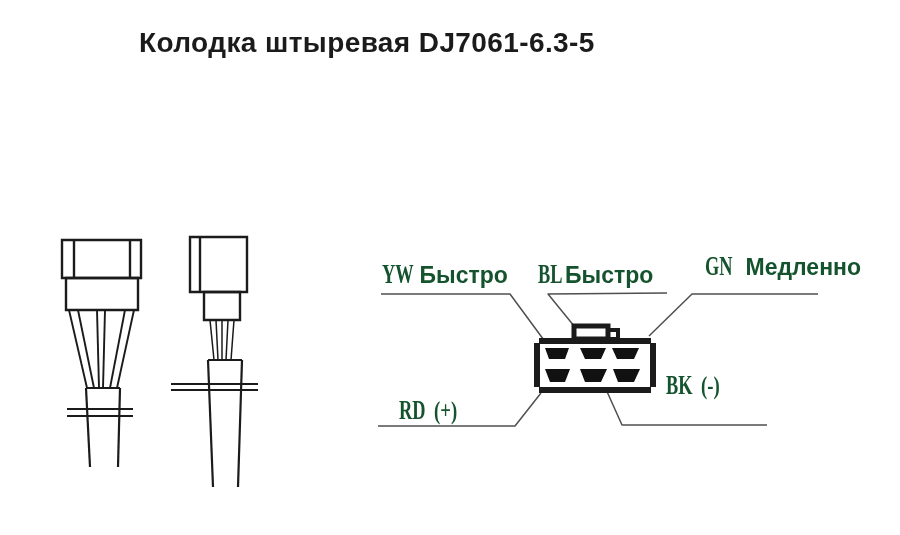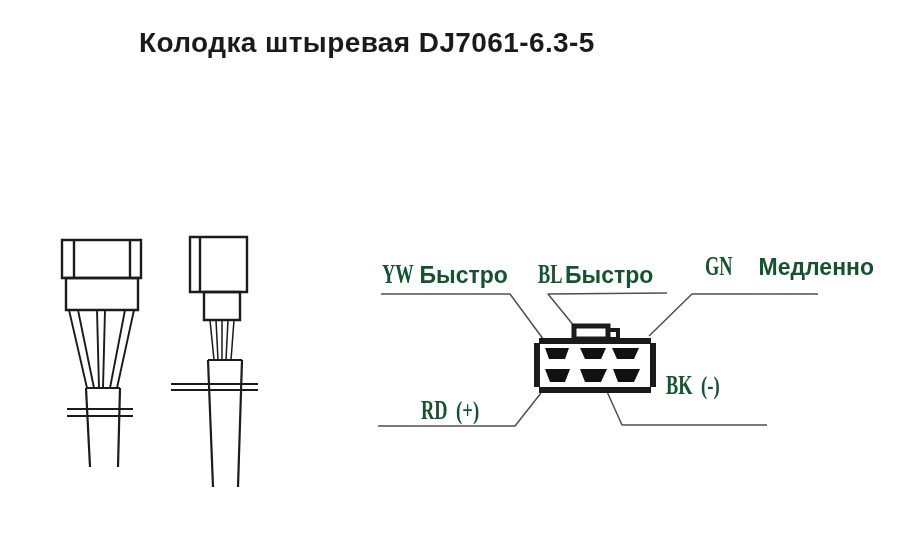--- a/index.html
+++ b/index.html
@@ -20,21 +20,21 @@
   .code{
     display:inline-block;
     font-family:"Liberation Serif",serif;font-weight:700;font-size:27px;line-height:1;
     transform:scaleX(0.68);transform-origin:left center;
     margin-right:-11px;letter-spacing:0;
   }
   .wname{
     font-family:"Liberation Sans",sans-serif;font-weight:700;font-size:23px;line-height:1.1;
     margin-left:2px;
   }
-  .wname.gap{margin-left:24px;}
+  .wname.gap{margin-left:11px;}
   .sym{
     display:inline-block;
     font-family:"Liberation Serif",serif;font-weight:700;font-size:26px;line-height:1;
     transform:scaleX(0.72);transform-origin:left center;
     margin-left:7px;
   }
   svg *{vector-effect:non-scaling-stroke;}
 </style>
 </head>
 <body>
@@ -128,21 +128,21 @@
   <div class="wlabel" style="left:538px;top:261px">
     <span class="code">BL</span>
     <span class="wname">Быстро</span>
   </div>
 
   <div class="wlabel" style="left:705px;top:253px">
     <span class="code">GN</span>
     <span class="wname gap">Медленно</span>
   </div>
 
-  <div class="wlabel" style="left:421px;top:397px">
+  <div class="wlabel" style="left:399px;top:397px">
     <span class="code">RD</span>
     <span class="sym">(+)</span>
   </div>
 
   <div class="wlabel" style="left:666px;top:372px">
     <span class="code">BK</span>
     <span class="sym">(-)</span>
   </div>
 
 </div>

